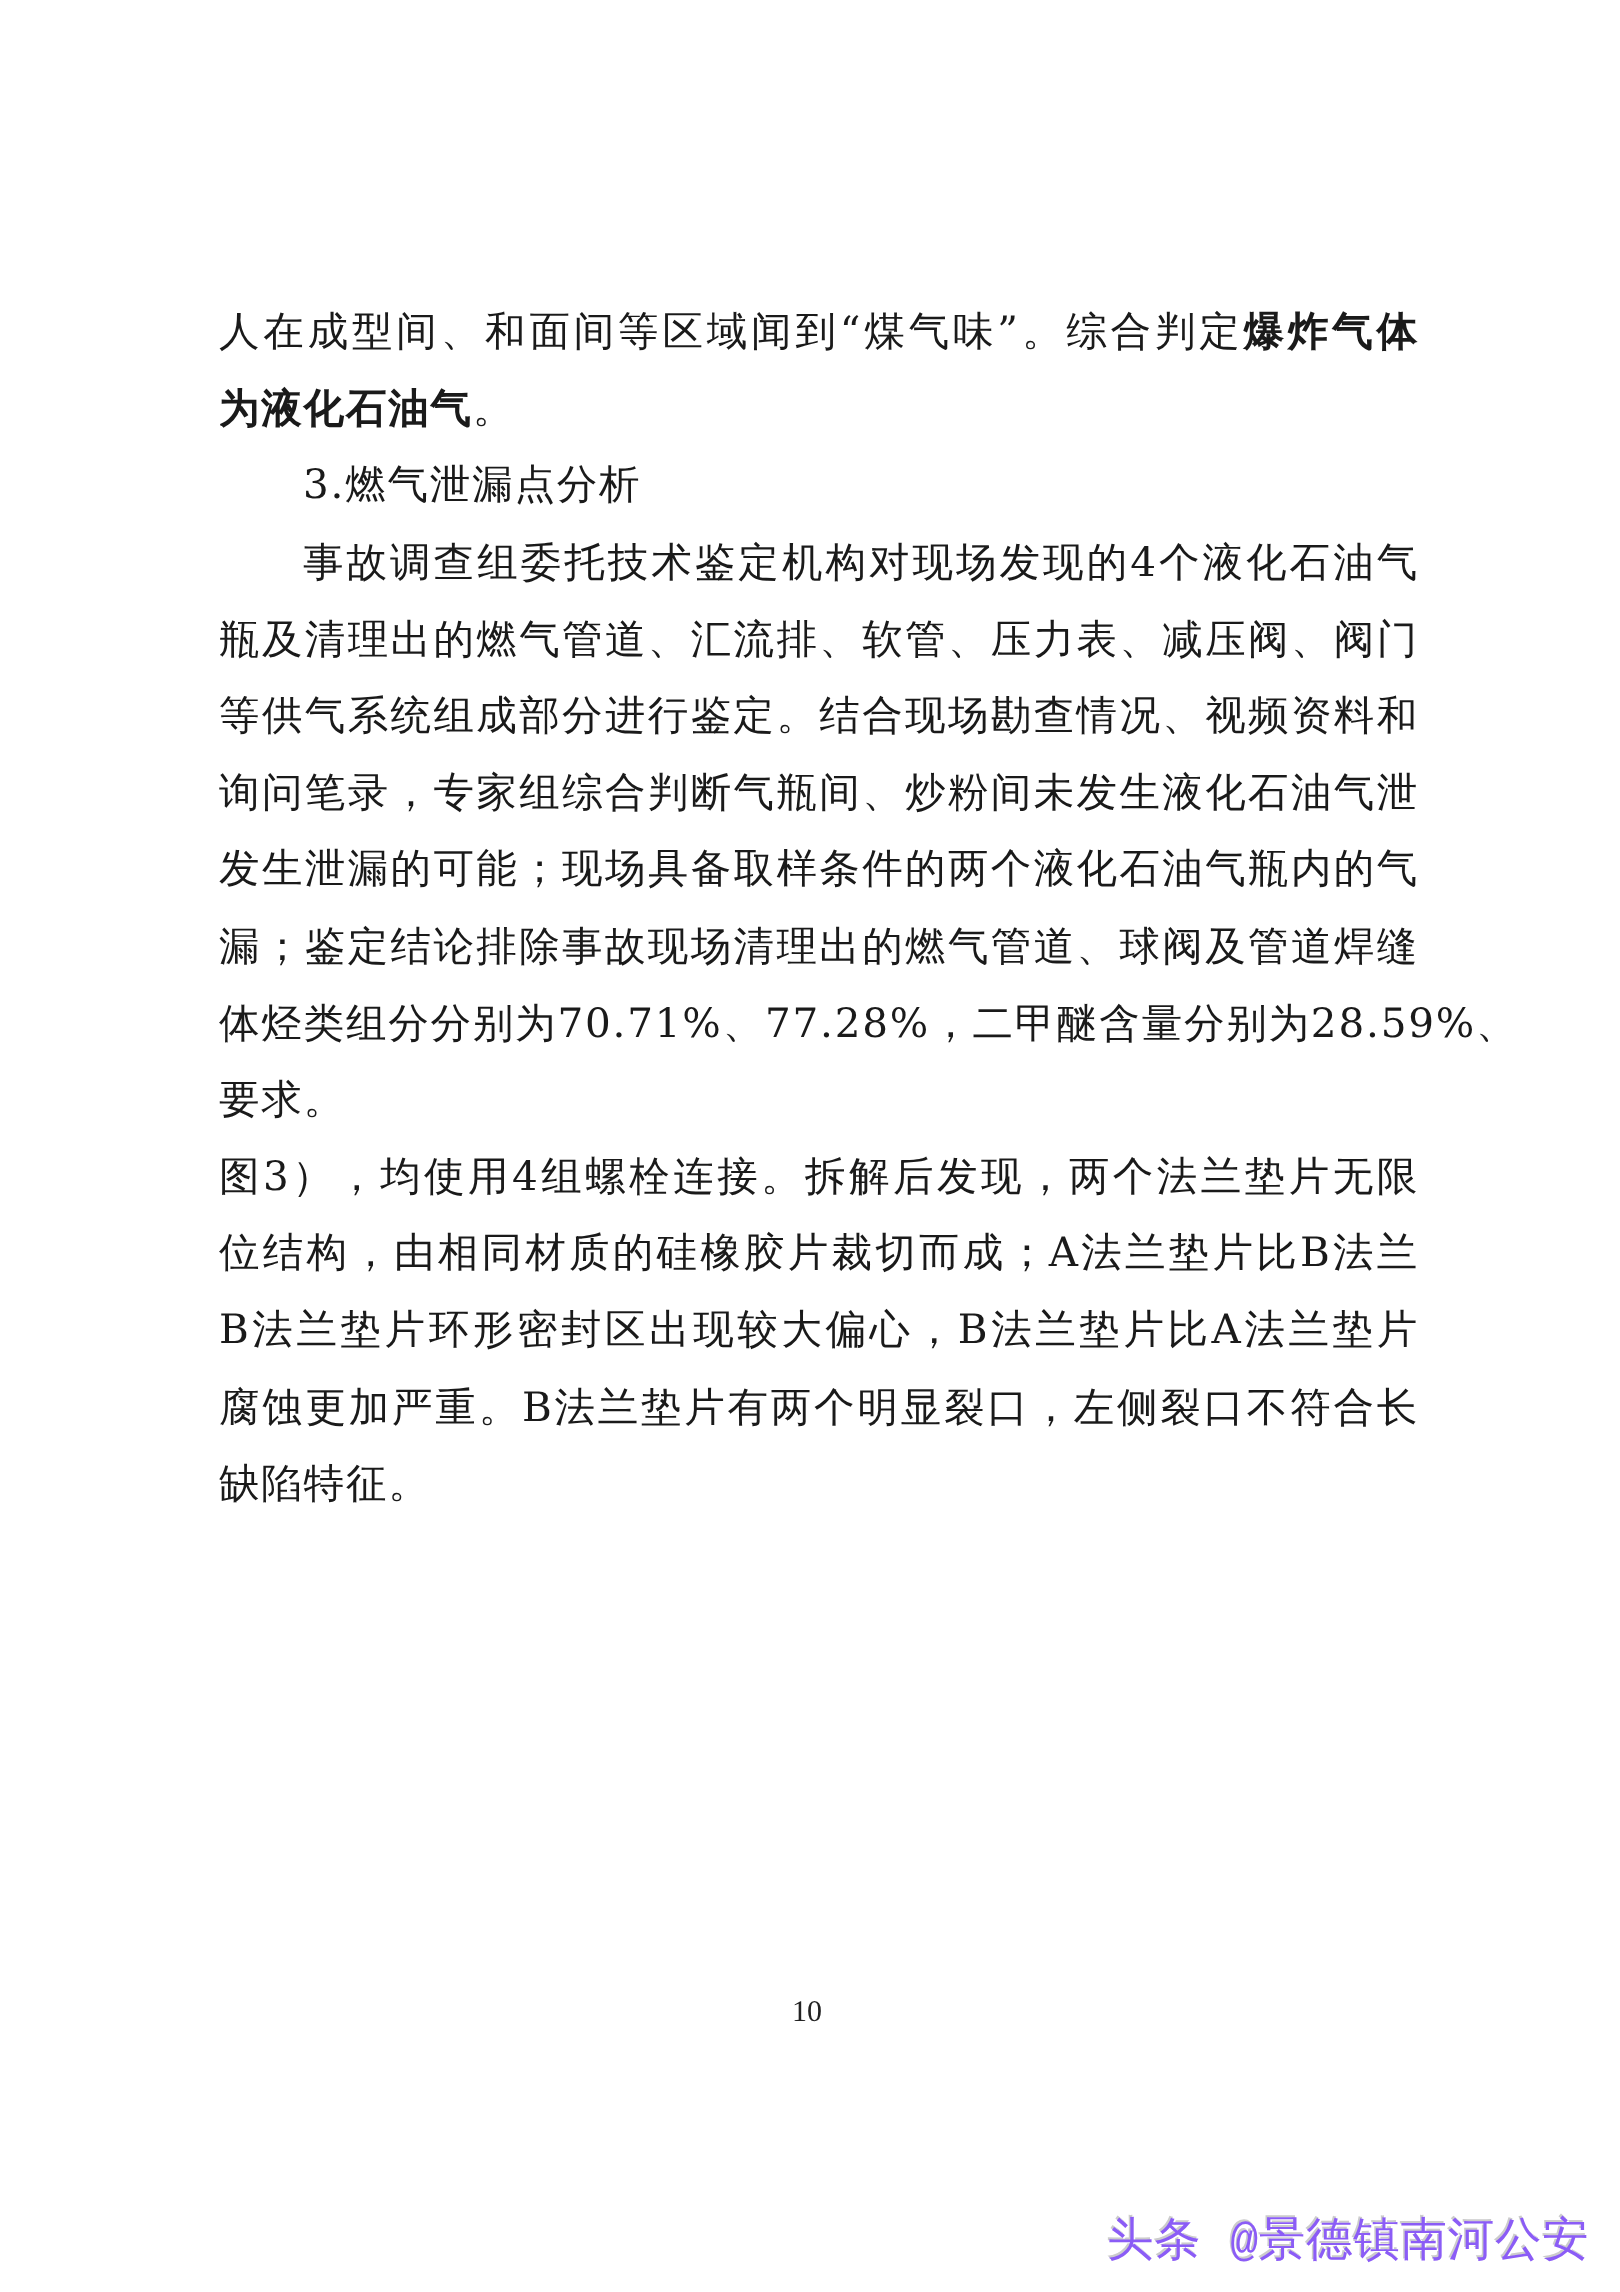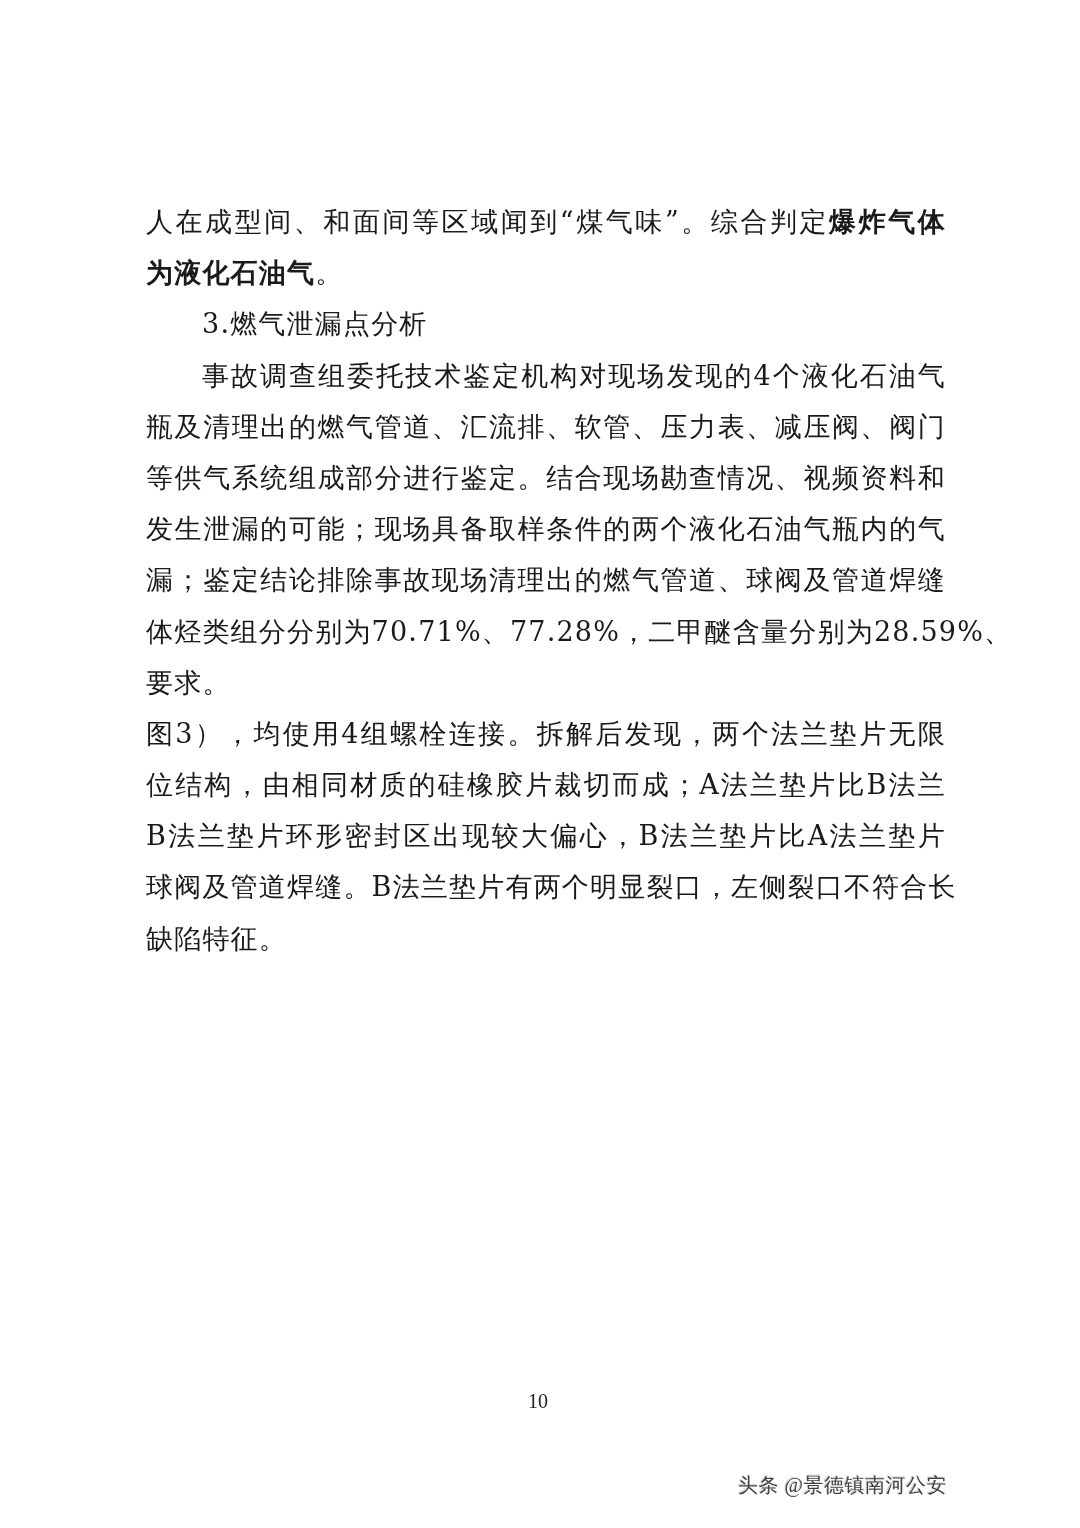--- a/index.html
+++ b/index.html
@@ -46,32 +46,32 @@
     .line.heading {
       text-align-last: left;
     }
     .bold {
       font-weight: bold;
       font-family: "DejaVu Sans", "Liberation Sans", sans-serif;
     }
     .page-number {
       position: absolute;
       left: 528px;
-      top: 1390px;
+      top: 1330px;
       font-size: 20px;
       font-family: "Liberation Serif", serif;
       color: #222;
     }
     .watermark {
       position: absolute;
       left: 738px;
       top: 1472px;
-      font-size: 20px;
-      font-family: Liberation Serif, serif;
-      color: #404040;
+      font-size: 31px;
+      font-family: Liberation Mono, monospace;
+      color: #8b5cf6;
       text-shadow: 1px 1px 0 #fff, -1px -1px 0 #ccc;
       letter-spacing: 0.5px;
     }
   </style>
 </head>
 <body>
 
 <div class="page">
   <div class="body-text">
 
@@ -80,28 +80,29 @@
     </div>
     <div class="line last">
       <span class="bold">为液化石油气</span><span>。</span>
     </div>
 
     <div class="line indent heading">3.燃气泄漏点分析</div>
 
     <div class="line indent">事故调查组委托技术鉴定机构对现场发现的4个液化石油气</div>
     <div class="line">瓶及清理出的燃气管道、汇流排、软管、压力表、减压阀、阀门</div>
     <div class="line">等供气系统组成部分进行鉴定。结合现场勘查情况、视频资料和</div>
+    <div class="line">询问笔录，专家组综合判断气瓶间、炒粉间未发生液化石油气泄</div>
     <div class="line">发生泄漏的可能；现场具备取样条件的两个液化石油气瓶内的气</div>
     <div class="line">漏；鉴定结论排除事故现场清理出的燃气管道、球阀及管道焊缝</div>
     <div class="line">体烃类组分分别为70.71%、77.28%，二甲醚含量分别为28.59%、</div>
     <div class="line last">要求。</div>
 
     <div class="line">图3），均使用4组螺栓连接。拆解后发现，两个法兰垫片无限</div>
     <div class="line">位结构，由相同材质的硅橡胶片裁切而成；A法兰垫片比B法兰</div>
     <div class="line">B法兰垫片环形密封区出现较大偏心，B法兰垫片比A法兰垫片</div>
-    <div class="line">球阀及管道焊缝。B法兰垫片有两个明显裂口，左侧裂口不符合长</div>
+    <div class="line">腐蚀更加严重。B法兰垫片有两个明显裂口，左侧裂口不符合长</div>
     <div class="line last">缺陷特征。</div>
   </div>
 
   <div class="page-number">10</div>
 
   <div class="watermark">头条 @景德镇南河公安</div>
 </div>
 
 </body></html>

